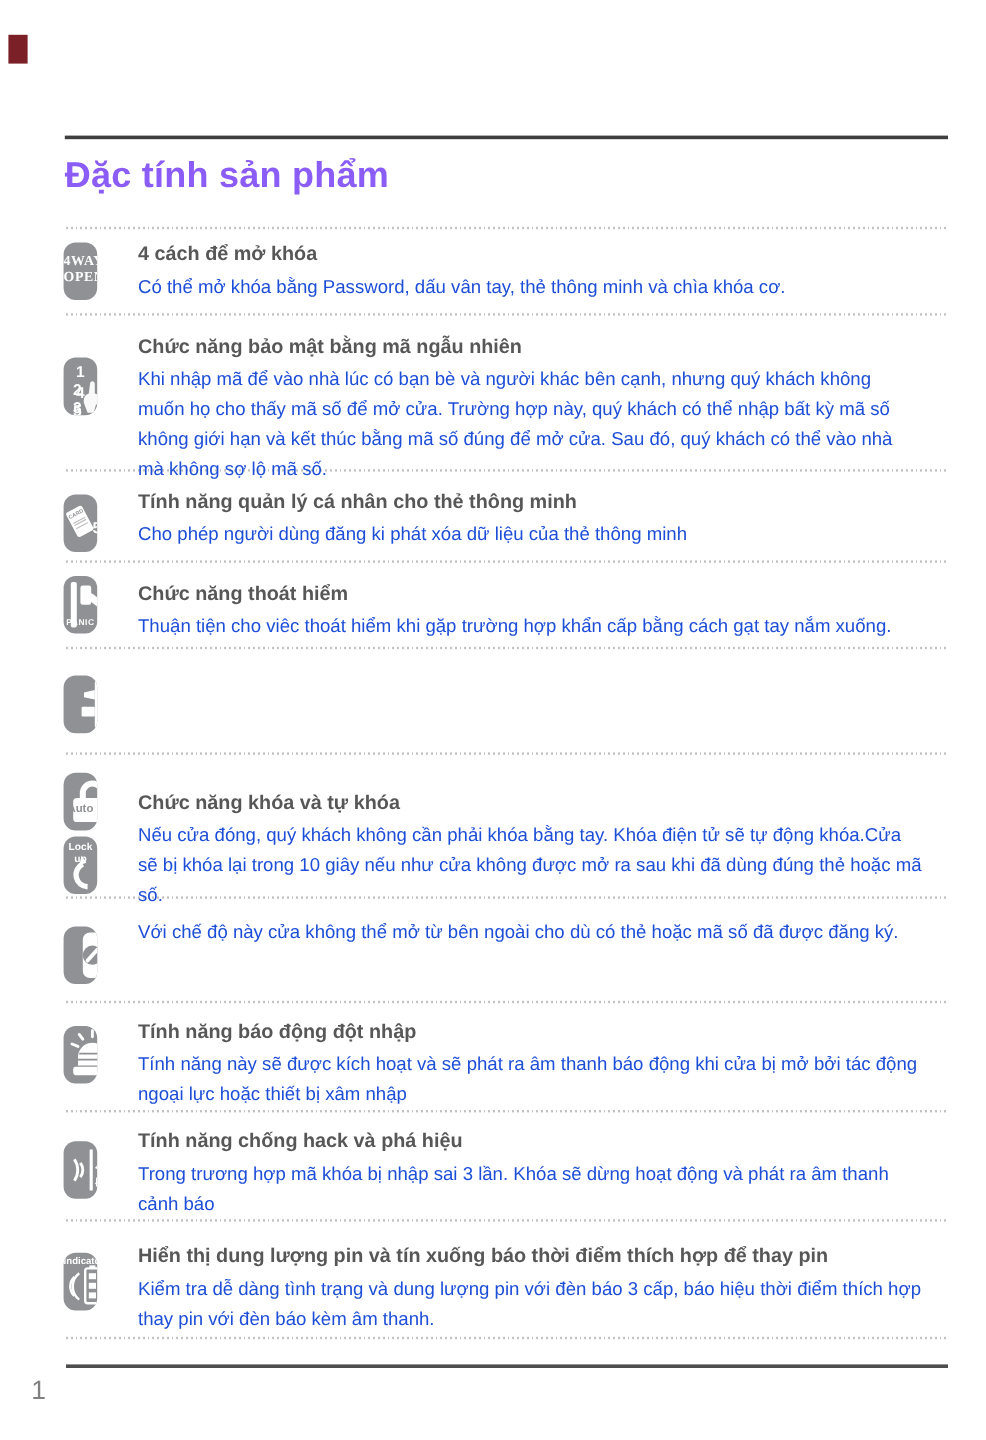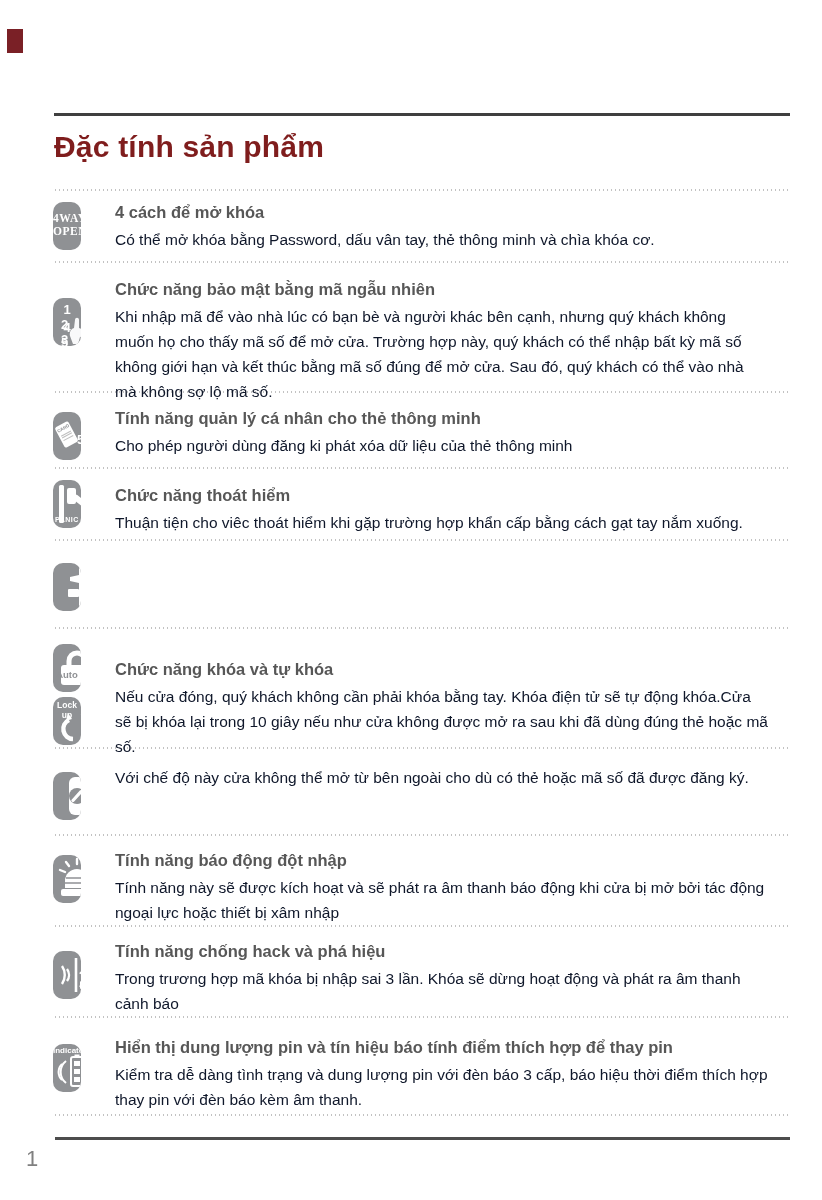--- a/index.html
+++ b/index.html
@@ -5,33 +5,33 @@
   html,body{margin:0;padding:0;}
   body{
     width:822px;height:1200px;background:#ffffff;position:relative;overflow:hidden;
     font-family:"Liberation Sans","DejaVu Sans",sans-serif;
     -webkit-font-smoothing:antialiased;
   }
   .abs{position:absolute;}
   
   .corner-mark{left:7px;top:29px;width:16px;height:24px;background:#7a2026;}
   .top-rule{left:54px;top:113px;width:736px;height:3px;background:#3f3f3f;}
-  .page-title{left:54px;top:130px;font-size:30px;font-weight:600;color:#7f1d1d;letter-spacing:0.2px;}
+  .page-title{left:54px;top:130px;font-size:30px;font-weight:600;color:#8b5cf6;letter-spacing:0.2px;}
   
   .dotsep{left:55px;width:735px;height:2px;
     background-image:repeating-linear-gradient(90deg,#c2c2c2 0 1.5px,transparent 1.5px 4px);
     background-size:100% 2px;background-repeat:no-repeat;}
   
   .row{left:53px;width:715px;display:flex;align-items:flex-start;}
   .icon-col{flex:none;width:48px;margin-right:14px;}
   .icon{width:28px;height:48px;background:#8f9194;border-radius:10px;position:relative;overflow:hidden;}
   .icon + .icon{margin-top:5px;}
   .txt-col{flex:1;min-width:0;}
   .f-title{font-size:16.5px;font-weight:bold;color:#575757;line-height:22px;margin:0 0 4px 0;}
-  .f-body{font-size:15.5px;color:#0f172a;line-height:25px;margin:0;max-width:662px;}
+  .f-body{font-size:15.5px;color:#1d4ed8;line-height:25px;margin:0;max-width:662px;}
   
   .ic-txt{position:absolute;left:0;width:100%;text-align:center;color:#fff;}
   .t4way{top:10px;font-family:"Liberation Serif","DejaVu Serif",serif;font-weight:bold;font-size:11.5px;line-height:13px;letter-spacing:0.5px;}
   .keyrow1{top:4px;font-weight:bold;font-size:13px;letter-spacing:5px;text-indent:5px;}
   .keyrow2{top:22px;font-weight:bold;font-size:13px;letter-spacing:5px;text-indent:5px;}
   .card-tilt{position:absolute;left:6px;top:11px;width:15px;height:23px;background:#fff;border-radius:2px;
     transform:rotate(-28deg);color:#8f9194;font-size:4.5px;font-weight:bold;text-align:center;line-height:6px;padding-top:2px;box-sizing:border-box;}
   .card-tilt i{display:block;height:1px;background:#bfbfbf;margin:1.5px 2px;}
   .card50{position:absolute;left:24px;top:20px;color:#fff;font-weight:bold;font-size:13px;}
   .panic-lbl{top:36px;font-weight:bold;font-size:7px;letter-spacing:0.5px;}
@@ -237,19 +237,19 @@
         <path d="M39 20 a11 11 0 0 1 0 16" stroke="#fff" stroke-width="2" fill="none"></path>
         <rect x="21.5" y="10.5" width="5" height="3" fill="#fff"></rect>
         <rect x="18" y="13" width="12" height="29" rx="2" stroke="#fff" stroke-width="2" fill="none"></rect>
         <rect x="21" y="17" width="6" height="5" fill="#fff"></rect>
         <rect x="21" y="25" width="6" height="5" fill="#fff"></rect>
         <rect x="21" y="33" width="6" height="5" fill="#fff"></rect>
       </svg>
     </div>
   </div>
   <div class="txt-col">
-    <p class="f-title">Hiển thị dung lượng pin và tín hiệu báo tính điểm thích hợp để thay pin</p>
+    <p class="f-title">Hiển thị dung lượng pin và tín xuống báo thời điểm thích hợp để thay pin</p>
     <p class="f-body">Kiểm tra dễ dàng tình trạng và dung lượng pin với đèn báo 3 cấp, báo hiệu thời điểm thích hợp thay pin với đèn báo kèm âm thanh.</p>
   </div>
 </div>
 
 <div class="abs bottom-rule"></div>
 <div class="abs page-number">1</div>
 
 </body></html>

